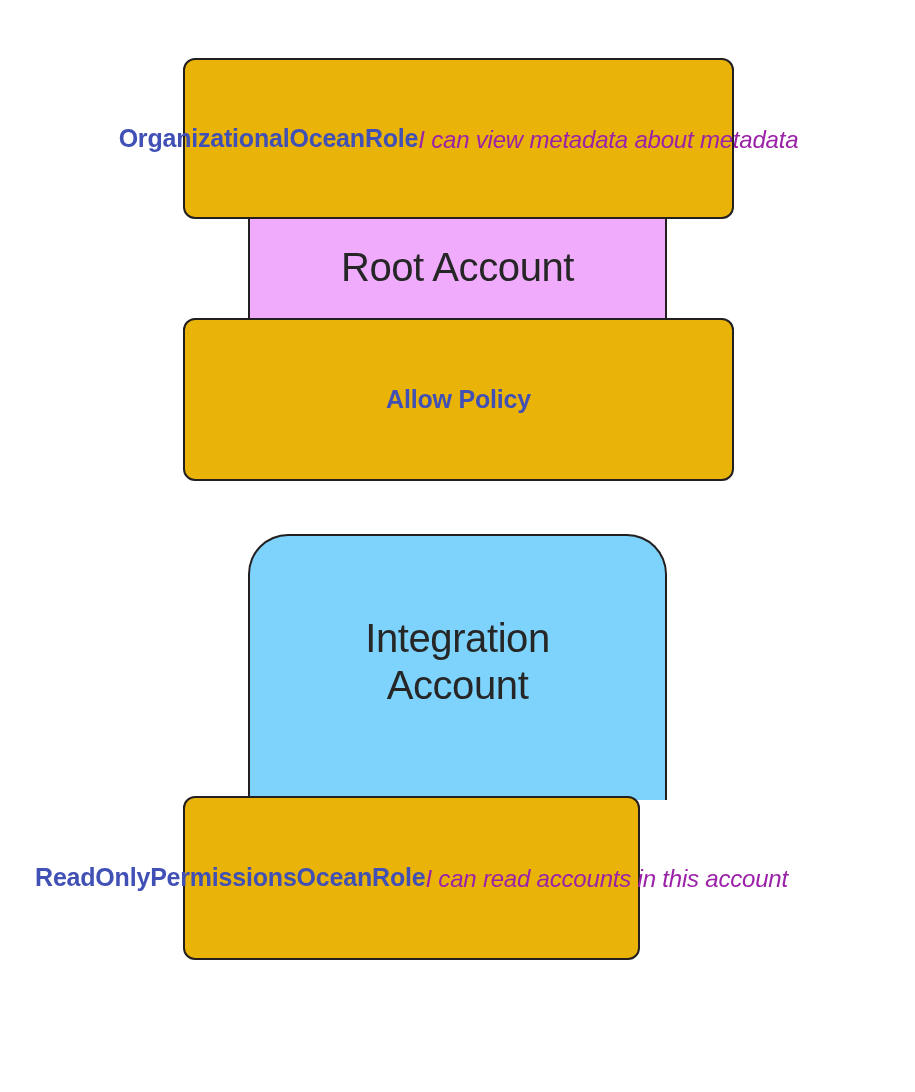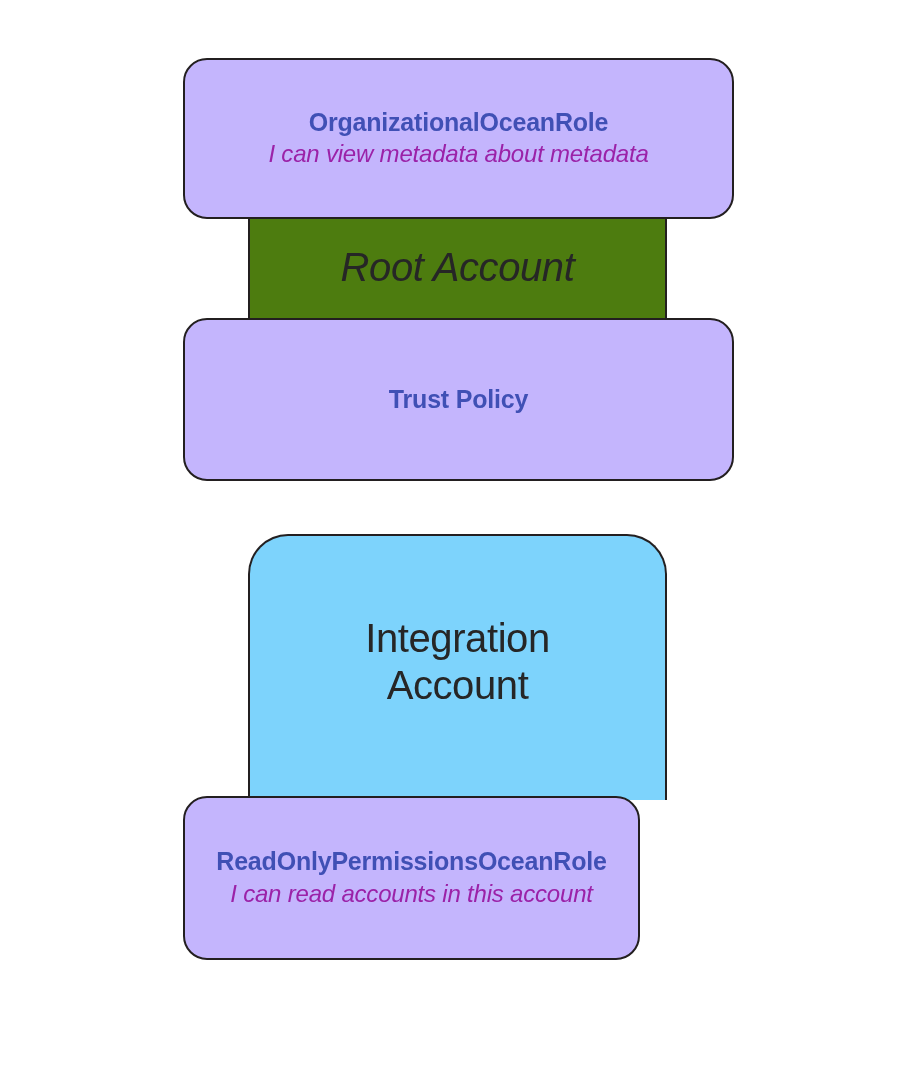--- a/index.html
+++ b/index.html
@@ -22,25 +22,25 @@
     left: 0;
     top: 0;
     width: 915px;
     height: 1092px;
   }
 
   
   .role-card {
     position: absolute;
     box-sizing: border-box;
-    background: #c4b5fd;
+    background: #eab308;
     border: 2.5px solid #231f20;
-    border-radius: 24px;
+    border-radius: 12px;
     display: flex;
-    flex-direction: column;
+    flex-direction: row;
     align-items: center;
     justify-content: center;
     z-index: 3;
   }
   .role-title {
     font-weight: bold;
     font-size: 25px;
     line-height: 1.18;
     color: #4050b5;
     text-align: center;
@@ -81,26 +81,25 @@
   
   #account-root {
     position: absolute;
     left: 248px;
     top: 216px;
     width: 419px;
     height: 104px;
     box-sizing: border-box;
     border-left: 2.5px solid #231f20;
     border-right: 2.5px solid #231f20;
-    background: #4d7c0f;
+    background: #f0abfc;
     z-index: 1;
     display: flex;
     align-items: center;
     justify-content: center;
-    font-style: italic;
   }
   .account-label {
     font-size: 40px;
     font-weight: normal;
     color: #262626;
     text-align: center;
     line-height: 1.18;
     letter-spacing: -0.4px;
     white-space: pre-line;
   }
@@ -136,21 +135,21 @@
   <div class="role-card" id="card-org-role">
     <div class="role-title">OrganizationalOceanRole</div>
     <div class="role-subtitle">I can view metadata about metadata</div>
   </div>
 
   <div id="account-root">
     <div class="account-label">Root Account</div>
   </div>
 
   <div class="role-card" id="card-trust-policy">
-    <div class="role-title">Trust Policy</div>
+    <div class="role-title">Allow Policy</div>
   </div>
 
   <div id="account-integration">
     <div class="account-label">Integration
 Account</div>
   </div>
 
   <div class="role-card" id="card-readonly-role">
     <div class="role-title">ReadOnlyPermissionsOceanRole</div>
     <div class="role-subtitle">I can read accounts in this account</div>

